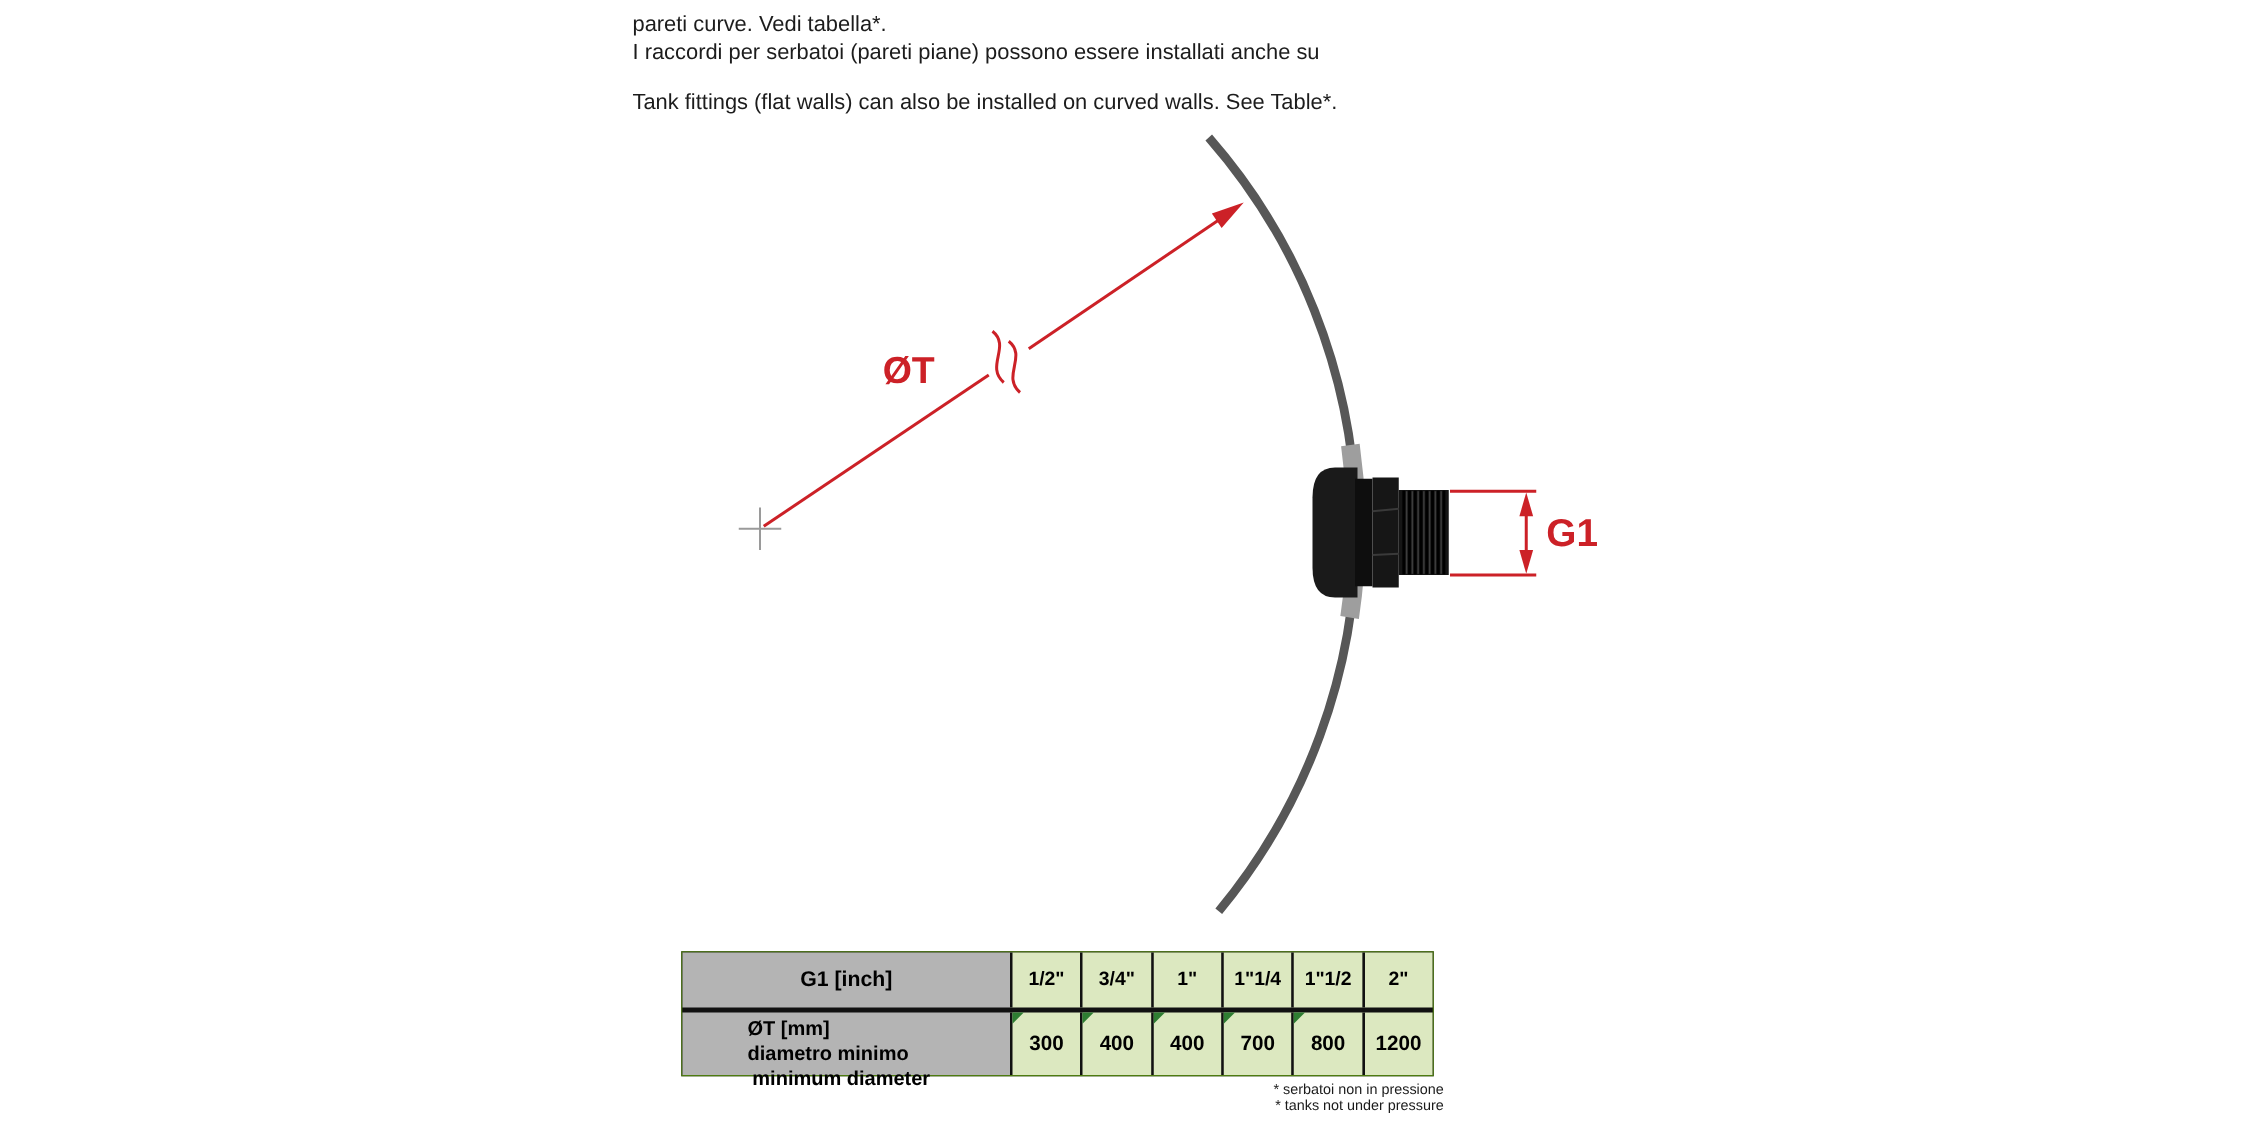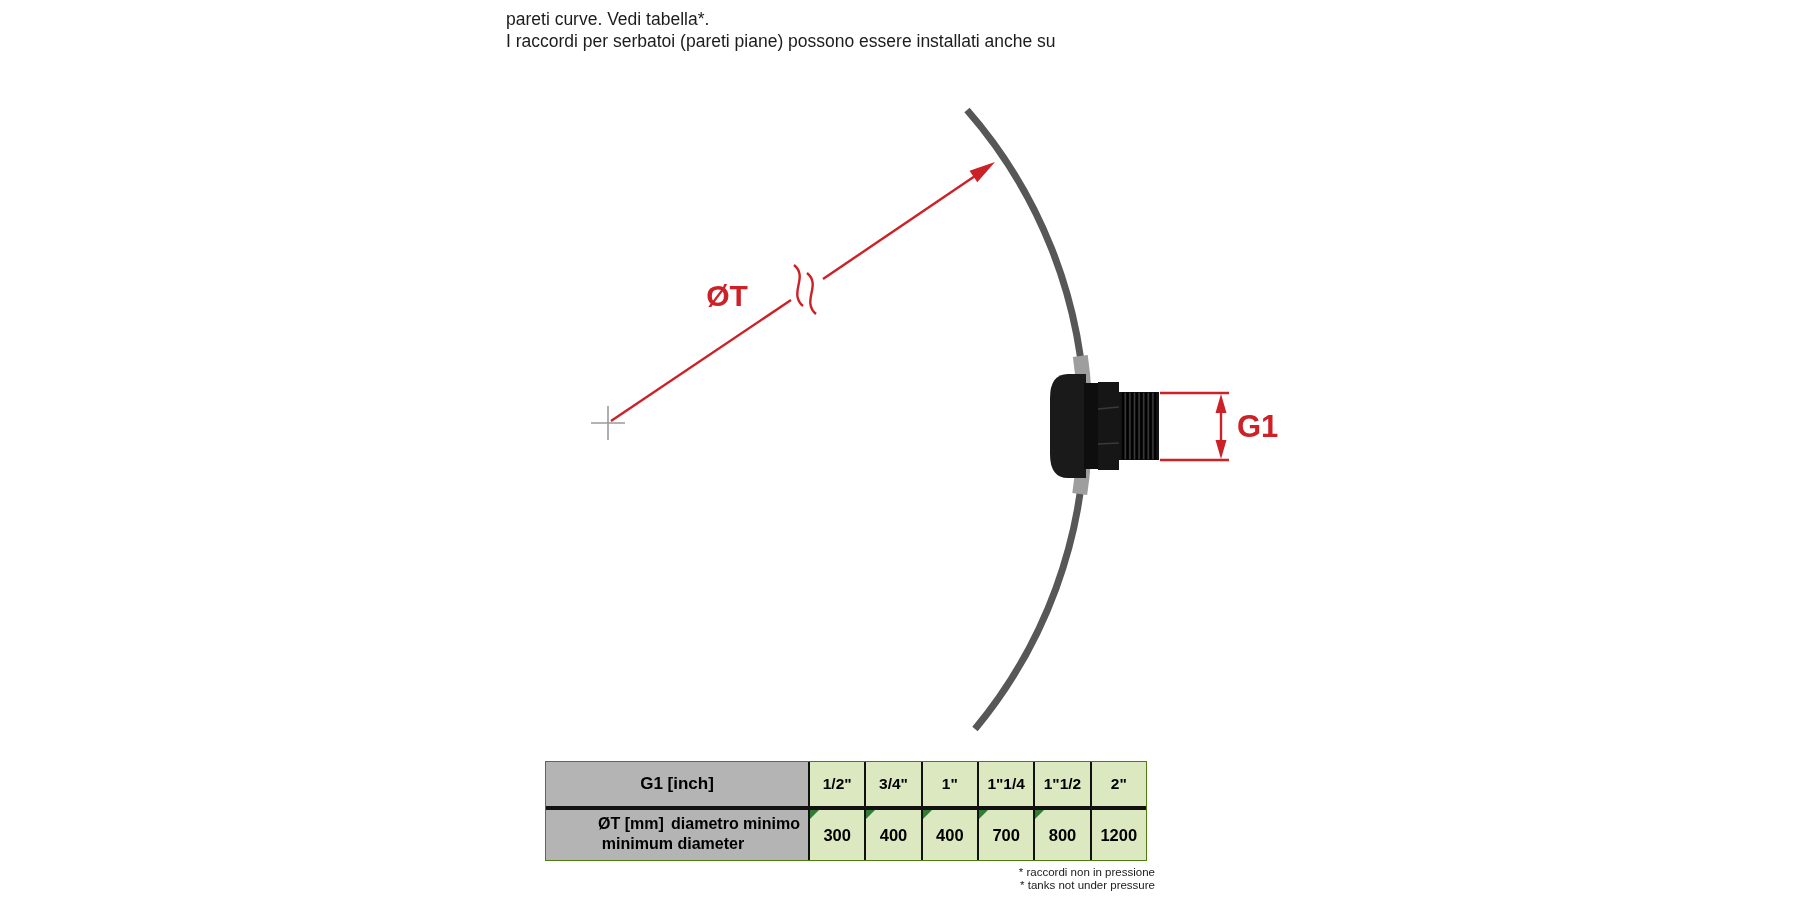--- a/index.html
+++ b/index.html
@@ -49,21 +49,21 @@
   }
   .t-cell{
     flex:1;background:var(--table_value_bg,#dce8c0);
     border-left:2px solid #111;box-sizing:border-box;
     display:flex;align-items:center;justify-content:center;
     position:relative;
   }
   .size-cell{font-size:15.5px;}
   .value-cell{font-size:16.5px;}
   .row-label{padding:4px 8px 0 0;font-size:16px;line-height:20px;}
-  .rl-top{display:flex;justify-content:space-between;padding-left:52px;}
+  .rl-top{display:flex;justify-content:space-between;padding-left:52px;flex-direction:column;}
   .rl-bottom{text-align:center;}
   .flag{
     position:absolute;top:0;left:0;width:0;height:0;
     border-top:9px solid var(--flag_green,#2e7d32);
     border-right:9px solid transparent;
   }
 
   
   .footnotes{
     position:absolute;right:645px;top:866px;text-align:right;
@@ -71,20 +71,21 @@
   }
 </style>
 </head>
 <body>
 
 <div class="page">
 
   <div class="intro">
     <div>pareti curve. Vedi tabella*.</div>
     <div>I raccordi per serbatoi (pareti piane) possono essere installati anche su</div>
+    <div class="en-line">Tank fittings (flat walls) can also be installed on curved walls. See Table*.</div>
   </div>
 
   <svg class="diagram" width="1800" height="900" viewBox="0 0 1800 900">
 
     <path class="arc-stroke" d="M 967 110 A 477 477 0 0 1 975 729"></path>
 
     <path class="wall-band" d="M 1080.3 356 A 477 477 0 0 1 1079.7 494"></path>
 
     <g>
       <line class="cross-stroke" x1="591" y1="423" x2="625" y2="423"></line>
@@ -182,17 +183,17 @@
         <span class="flag"></span>
         <span>800</span>
       </div>
       <div class="t-cell value-cell">
         <span>1200</span>
       </div>
     </div>
   </div>
 
   <div class="footnotes">
-    <div>* raccordi non in pressione</div>
+    <div>* serbatoi non in pressione</div>
     <div>* tanks not under pressure</div>
   </div>
 
 </div>
 
 </body></html>

